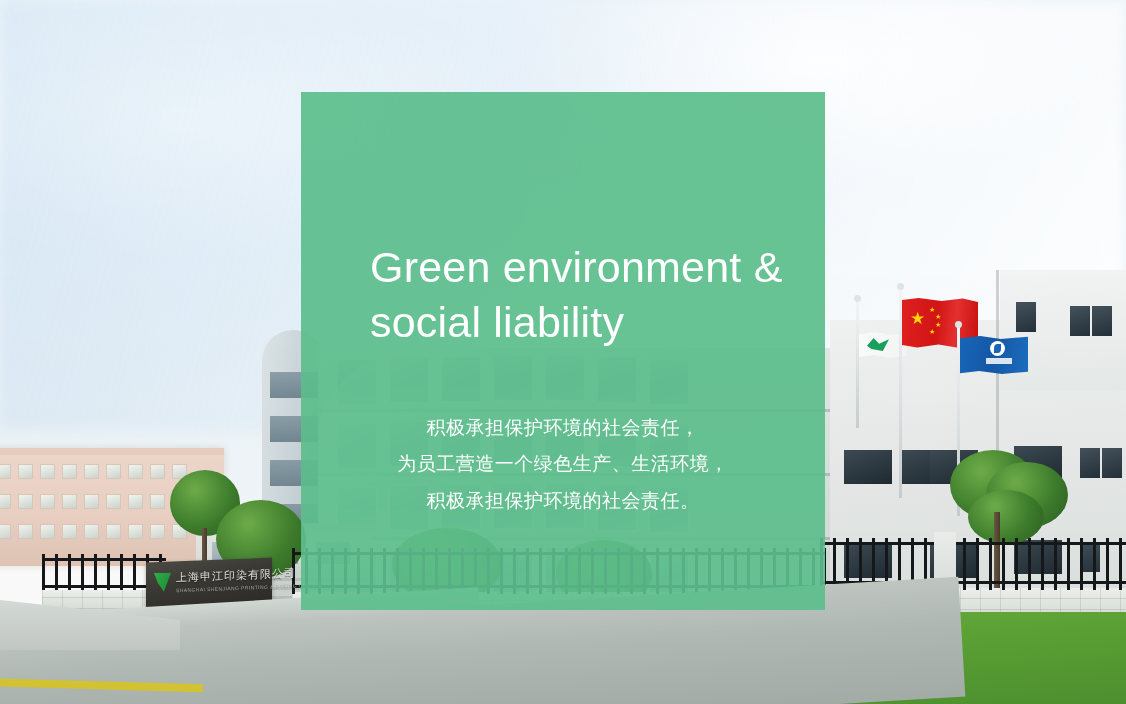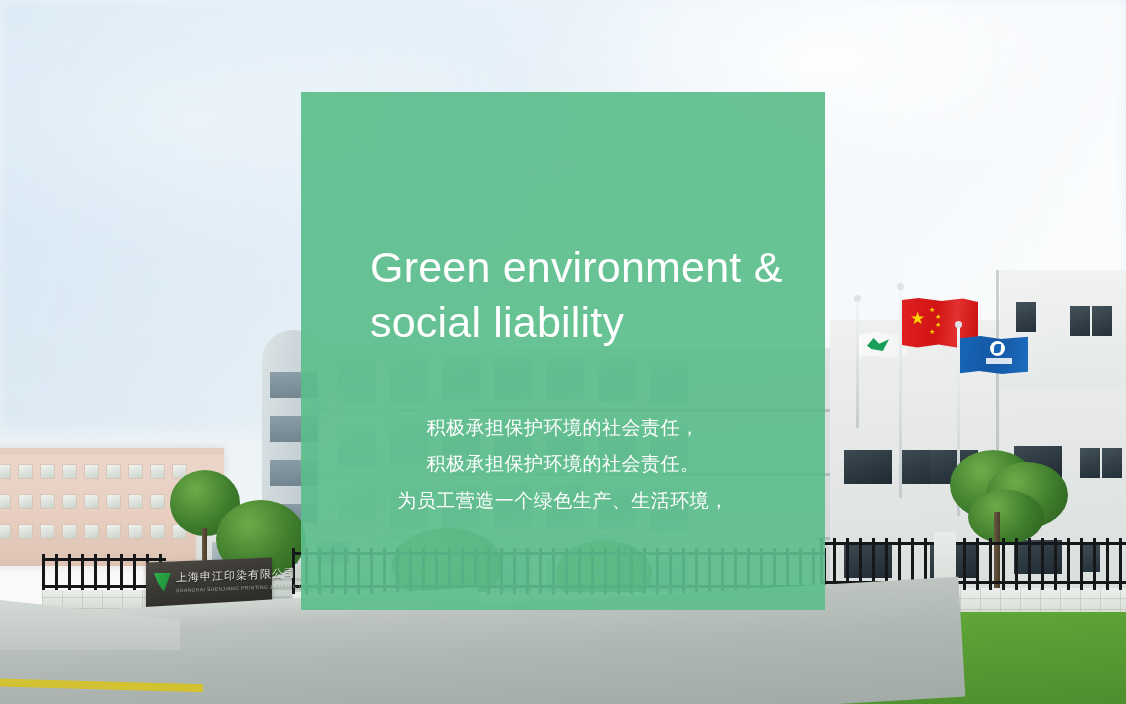--- a/index.html
+++ b/index.html
@@ -498,18 +498,18 @@
   <div id="overlay">
     <div class="tint-solid"></div>
   </div>
 
   <div class="panel-content">
     <div id="heading">Green environment &amp;
 social liability</div>
 
     <div id="body-text">
       <span class="ln">积极承担保护环境的社会责任，</span>
+      <span class="ln">为员工营造一个绿色生产、生活环境，</span>
       <span class="ln">积极承担保护环境的社会责任。</span>
-      <span class="ln">为员工营造一个绿色生产、生活环境，</span>
     </div>
   </div>
 
 </div>
 
 </body></html>

